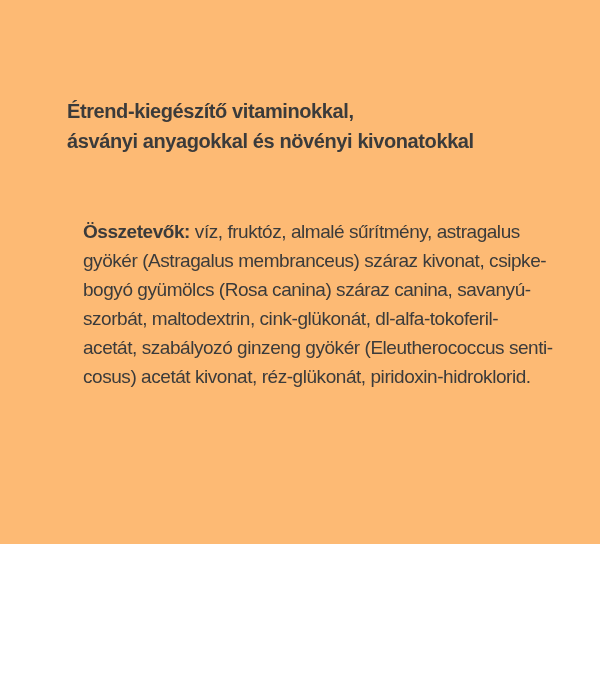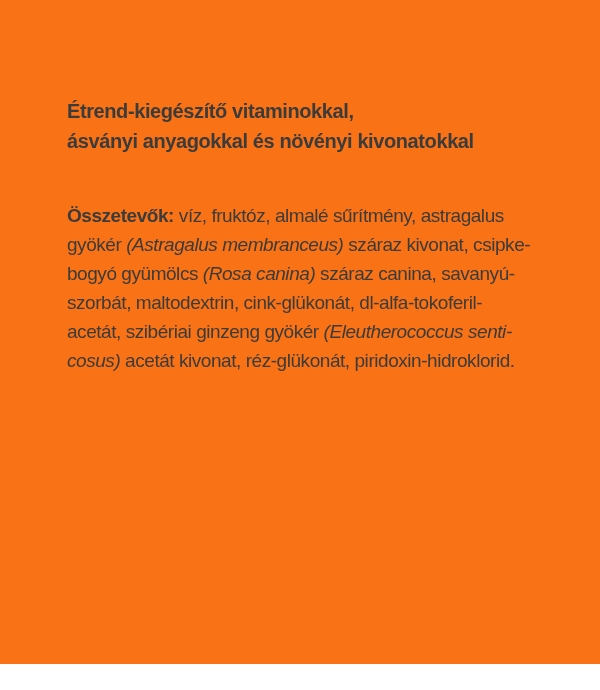--- a/index.html
+++ b/index.html
@@ -3,22 +3,22 @@
 <meta charset="utf-8">
 <style>
   html, body {
     margin: 0;
     padding: 0;
     background: #ffffff;
   }
   .page {
     position: relative;
     width: 600px;
-    height: 664px;
-    background: #f97316;
+    height: 544px;
+    background: #fdba74;
     overflow: hidden;
     font-family: "Liberation Sans", sans-serif;
     color: #3b3b3b;
   }
   .heading {
     position: absolute;
     left: 67px;
     top: 96px;
     margin: 0;
     font-size: 20px;
@@ -28,33 +28,33 @@
     color: #3b3b3b;
   }
   .heading .hline {
     display: block;
     white-space: pre;
   }
   .ingredients {
     position: absolute;
     left: 67px;
     top: 201px;
-    margin: 0;
+    margin: 16px;
     font-size: 19px;
     font-weight: 400;
     line-height: 29px;
     letter-spacing: -0.45px;
     color: #3b3b3b;
   }
   .ingredients .pline {
     display: block;
     white-space: pre;
   }
   .b { font-weight: 700; }
-  .i { font-style: italic; }
+  .i { }
 </style>
 </head>
 <body>
 
 <div class="page">
 
   <h1 class="heading">
     <span class="hline">Étrend-kiegészítő vitaminokkal,</span>
     <span class="hline">ásványi anyagokkal és növényi kivonatokkal</span>
   </h1>
@@ -62,18 +62,18 @@
   <p class="ingredients">
     <span class="pline"><span class="b">Összetevők:</span><span> víz, fruktóz, almalé sűrítmény, astragalus</span></span>
 
     <span class="pline"><span>gyökér </span><span class="i">(Astragalus membranceus)</span><span> száraz kivonat, csipke-</span></span>
 
     <span class="pline"><span>bogyó gyümölcs </span><span class="i">(Rosa canina)</span><span> száraz canina, savanyú-</span></span>
 
 
     <span class="pline"><span>szorbát, maltodextrin, cink-glükonát, dl-alfa-tokoferil-</span></span>
 
-    <span class="pline"><span>acetát, szibériai ginzeng gyökér </span><span class="i">(Eleutherococcus senti-</span></span>
+    <span class="pline"><span>acetát, szabályozó ginzeng gyökér </span><span class="i">(Eleutherococcus senti-</span></span>
 
     <span class="pline"><span class="i">cosus)</span><span> acetát kivonat, réz-glükonát, piridoxin-hidroklorid.</span></span>
   </p>
 
 </div>
 
 </body></html>

